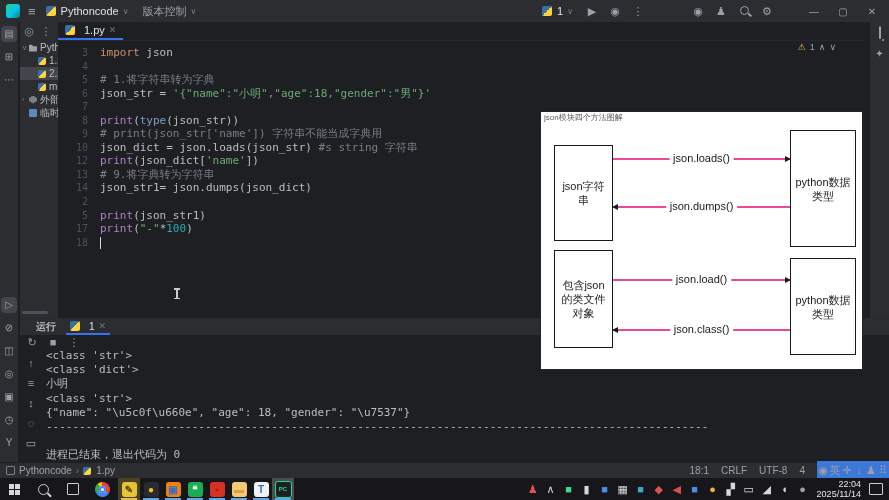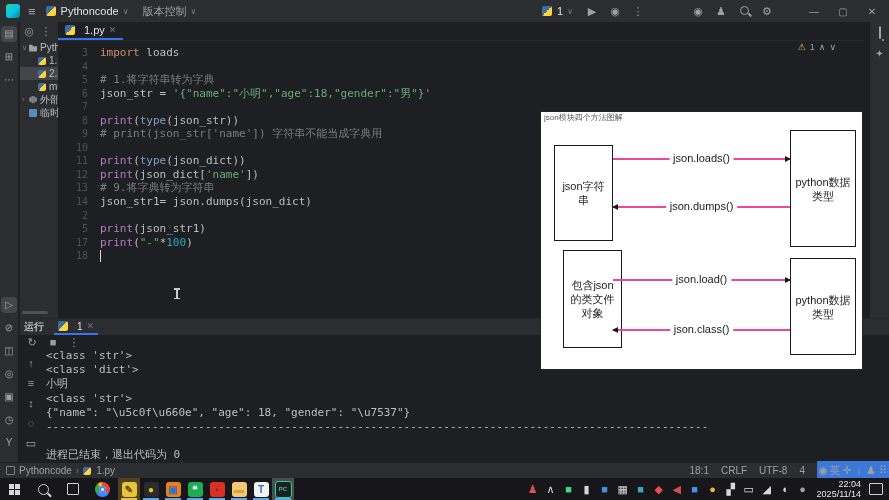--- a/index.html
+++ b/index.html
@@ -72,21 +72,21 @@
   .dbox{position:absolute;border:1px solid #1a1a1a;display:flex;align-items:center;justify-content:center;
         text-align:center;font-size:11px;line-height:14px;padding:2px;box-sizing:border-box;background:#fff;}
   .dline{position:absolute;left:72px;width:177px;border-top:2px solid #ec4899;}
   .ah-r{position:absolute;right:-1px;top:-4px;width:0;height:0;border-left:6px solid #1a1a1a;
         border-top:3.5px solid transparent;border-bottom:3.5px solid transparent;}
   .ah-l{position:absolute;left:-1px;top:-4px;width:0;height:0;border-right:6px solid #1a1a1a;
         border-top:3.5px solid transparent;border-bottom:3.5px solid transparent;}
   .dlabel{position:absolute;top:-8px;left:50%;transform:translateX(-50%);background:#fff;padding:0 4px;font-size:11px;}
   
   #runpanel{position:absolute;left:20px;top:296px;width:869px;height:144px;background:#1e1f22;border-top:1px solid #26282b;}
-  #run-head{height:16px;display:flex;align-items:center;font-size:10px;color:#dfe1e5;gap:10px;padding-left:4px;background:#2b2d30;}
+  #run-head{height:16px;display:flex;align-items:center;font-size:10px;color:#dfe1e5;gap:10px;padding-left:16px;background:#2b2d30;}
   #run-title{font-weight:bold;color:#bcbec4;}
   .runtab{display:flex;align-items:center;gap:4px;height:16px;border-bottom:2px solid #3574f0;box-sizing:border-box;padding:0 4px;}
   #run-tools{height:14px;display:flex;align-items:center;gap:9px;padding-left:6px;color:#8a8e96;font-size:10px;}
   #con-side{position:absolute;left:0px;top:32px;width:22px;bottom:0;display:flex;flex-direction:column;align-items:center;gap:8px;
             color:#6f737a;font-size:9px;padding-top:6px;box-sizing:border-box;}
   #conout{position:absolute;left:26px;right:0;top:30px;bottom:0;overflow:hidden;
           font-family:"DejaVu Sans Mono",monospace;font-size:11px;line-height:14.2px;color:#bcbec4;white-space:pre;}
   
   #statusbar{position:absolute;left:0;top:462px;width:889px;height:16px;background:#2b2d30;border-top:1px solid #1e1f22;
              display:flex;align-items:center;font-size:10px;color:#9da0a8;padding:0 6px;box-sizing:border-box;z-index:10;}
@@ -221,29 +221,28 @@
         <span class="tabclose">✕</span>
       </div>
     </div>
     <div id="inspect">
       <span class="warnico">⚠</span>
       <span>1</span>
       <span>∧</span>
       <span>∨</span>
     </div>
     <div id="codearea">
-        <div class="cline"><span class="gut">3</span><span><span class="c-kw">import</span><span class="c-pl"> loads</span></span></div>
+        <div class="cline"><span class="gut">3</span><span><span class="c-kw">import</span><span class="c-pl"> json</span></span></div>
         <div class="cline"><span class="gut">4</span><span></span></div>
         <div class="cline"><span class="gut">5</span><span><span class="c-cm"># 1.将字符串转为字典</span></span></div>
         <div class="cline"><span class="gut">6</span><span><span class="c-pl">json_str = </span><span class="c-str">'{"name":"小明","age":18,"gender":"男"}'</span></span></div>
         <div class="cline"><span class="gut">7</span><span></span></div>
         <div class="cline"><span class="gut">8</span><span><span class="c-pr">print</span><span class="c-pl">(</span><span class="c-bi">type</span><span class="c-pl">(json_str))</span></span></div>
         <div class="cline"><span class="gut">9</span><span><span class="c-cm"># print(json_str['name']) 字符串不能当成字典用</span></span></div>
-        <div class="cline"><span class="gut">10</span></div>
-        <div class="cline"><span class="gut">11</span><span><span class="c-pr">print</span><span class="c-pl">(</span><span class="c-bi">type</span><span class="c-pl">(json_dict))</span></span></div>
+        <div class="cline"><span class="gut">10</span><span><span class="c-pl">json_dict = json.loads(json_str) </span><span class="c-cm">#s string 字符串</span></span></div>
         <div class="cline"><span class="gut">12</span><span><span class="c-pr">print</span><span class="c-pl">(json_dict[</span><span class="c-str">'name'</span><span class="c-pl">])</span></span></div>
         <div class="cline"><span class="gut">13</span><span><span class="c-cm"># 9.将字典转为字符串</span></span></div>
         <div class="cline"><span class="gut">14</span><span><span class="c-pl">json_str1= json.dumps(json_dict)</span></span></div>
         <div class="cline"><span class="gut">2</span></div>
         <div class="cline"><span class="gut">5</span><span><span class="c-pr">print</span><span class="c-pl">(json_str1)</span></span></div>
         <div class="cline"><span class="gut">17</span><span><span class="c-pr">print</span><span class="c-pl">(</span><span class="c-str">"-"</span><span class="c-pl">*</span><span class="c-num">100</span><span class="c-pl">)</span></span></div>
         <div class="cline"><span class="gut">18</span><span><span class="caret"></span></span></div>
       </div>
     <div id="vscroll"></div>
     <div class="ibeam"></div>
@@ -286,21 +285,21 @@
   <div class="dbox" style="left:249px;top:18px;width:66px;height:117px;">python数据类型</div>
   <div class="dline" style="top:46px;">
     <span class="ah-r"></span>
     <span class="dlabel">json.loads()</span>
   </div>
   <div class="dline" style="top:94px;">
     <span class="ah-l"></span>
     <span class="dlabel">json.dumps()</span>
   </div>
 
-  <div class="dbox" style="left:22px;top:138px;width:59px;height:98px;">包含json的类文件对象</div>
+  <div class="dbox" style="left:13px;top:138px;width:59px;height:98px;">包含json的类文件对象</div>
   <div class="dbox" style="left:249px;top:146px;width:66px;height:97px;">python数据类型</div>
   <div class="dline" style="top:167px;">
     <span class="ah-r"></span>
     <span class="dlabel">json.load()</span>
   </div>
   <div class="dline" style="top:217px;">
     <span class="ah-l"></span>
     <span class="dlabel">json.class()</span>
   </div>
 </div>

